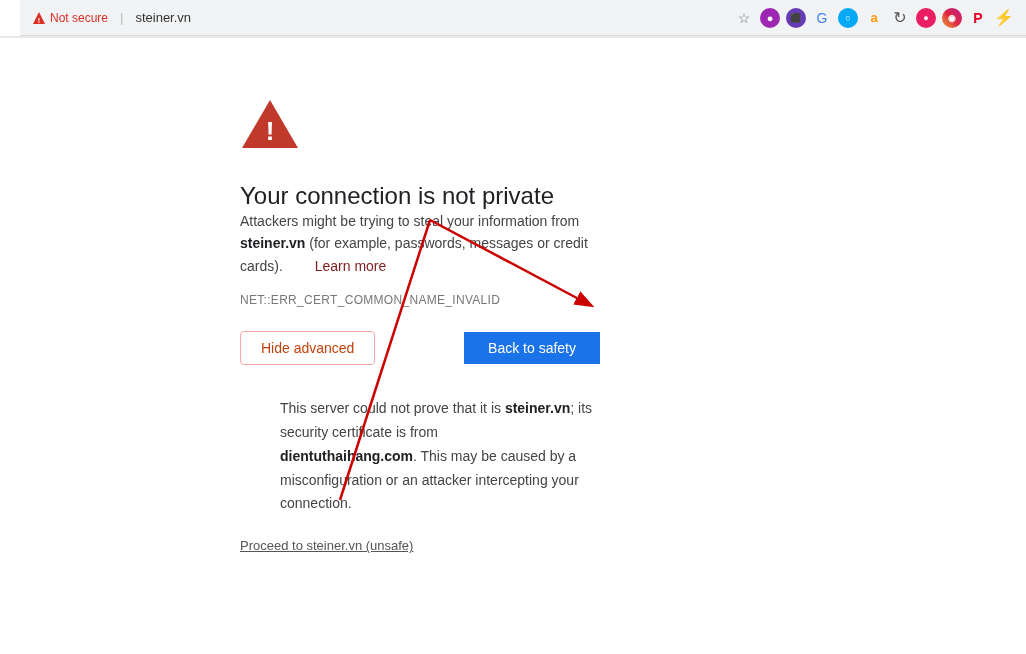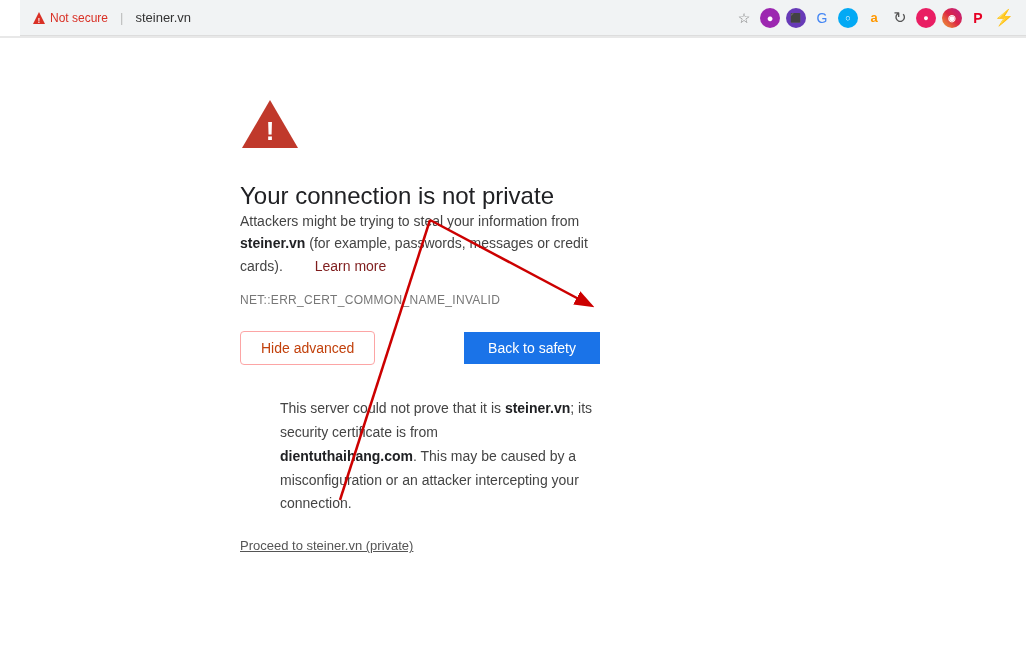--- a/index.html
+++ b/index.html
@@ -235,21 +235,21 @@
 
   <div class="button-row">
     <button class="hide-advanced-btn">Hide advanced</button>
     <button class="back-to-safety-btn">Back to safety</button>
   </div>
 
   <p class="advanced-section">
     <span>This server could not prove that it is </span><strong>steiner.vn</strong><span>; its security certificate is from </span><br><strong>dientuthaihang.com</strong><span>. This may be caused by a misconfiguration or an attacker intercepting your connection.</span>
   </p>
 
-  <a href="#" class="proceed-link">Proceed to steiner.vn (private)</a>
+  <a href="#" class="proceed-link">Proceed to steiner.vn (unsafe)</a>
 </div>
 
 <svg class="annotation-overlay" xmlns="http://www.w3.org/2000/svg">
 
   <line x1="430" y1="220" x2="590" y2="305" stroke="#cc0000" stroke-width="2.5" marker-end="url(#arrowhead)"></line>
 
   <line x1="340" y1="500" x2="430" y2="220" stroke="#cc0000" stroke-width="2.5"></line>
   <defs>
     <marker id="arrowhead" markerWidth="8" markerHeight="8" refX="6" refY="3" orient="auto">
       <polygon points="0 0, 8 3, 0 6" fill="#cc0000"></polygon>

